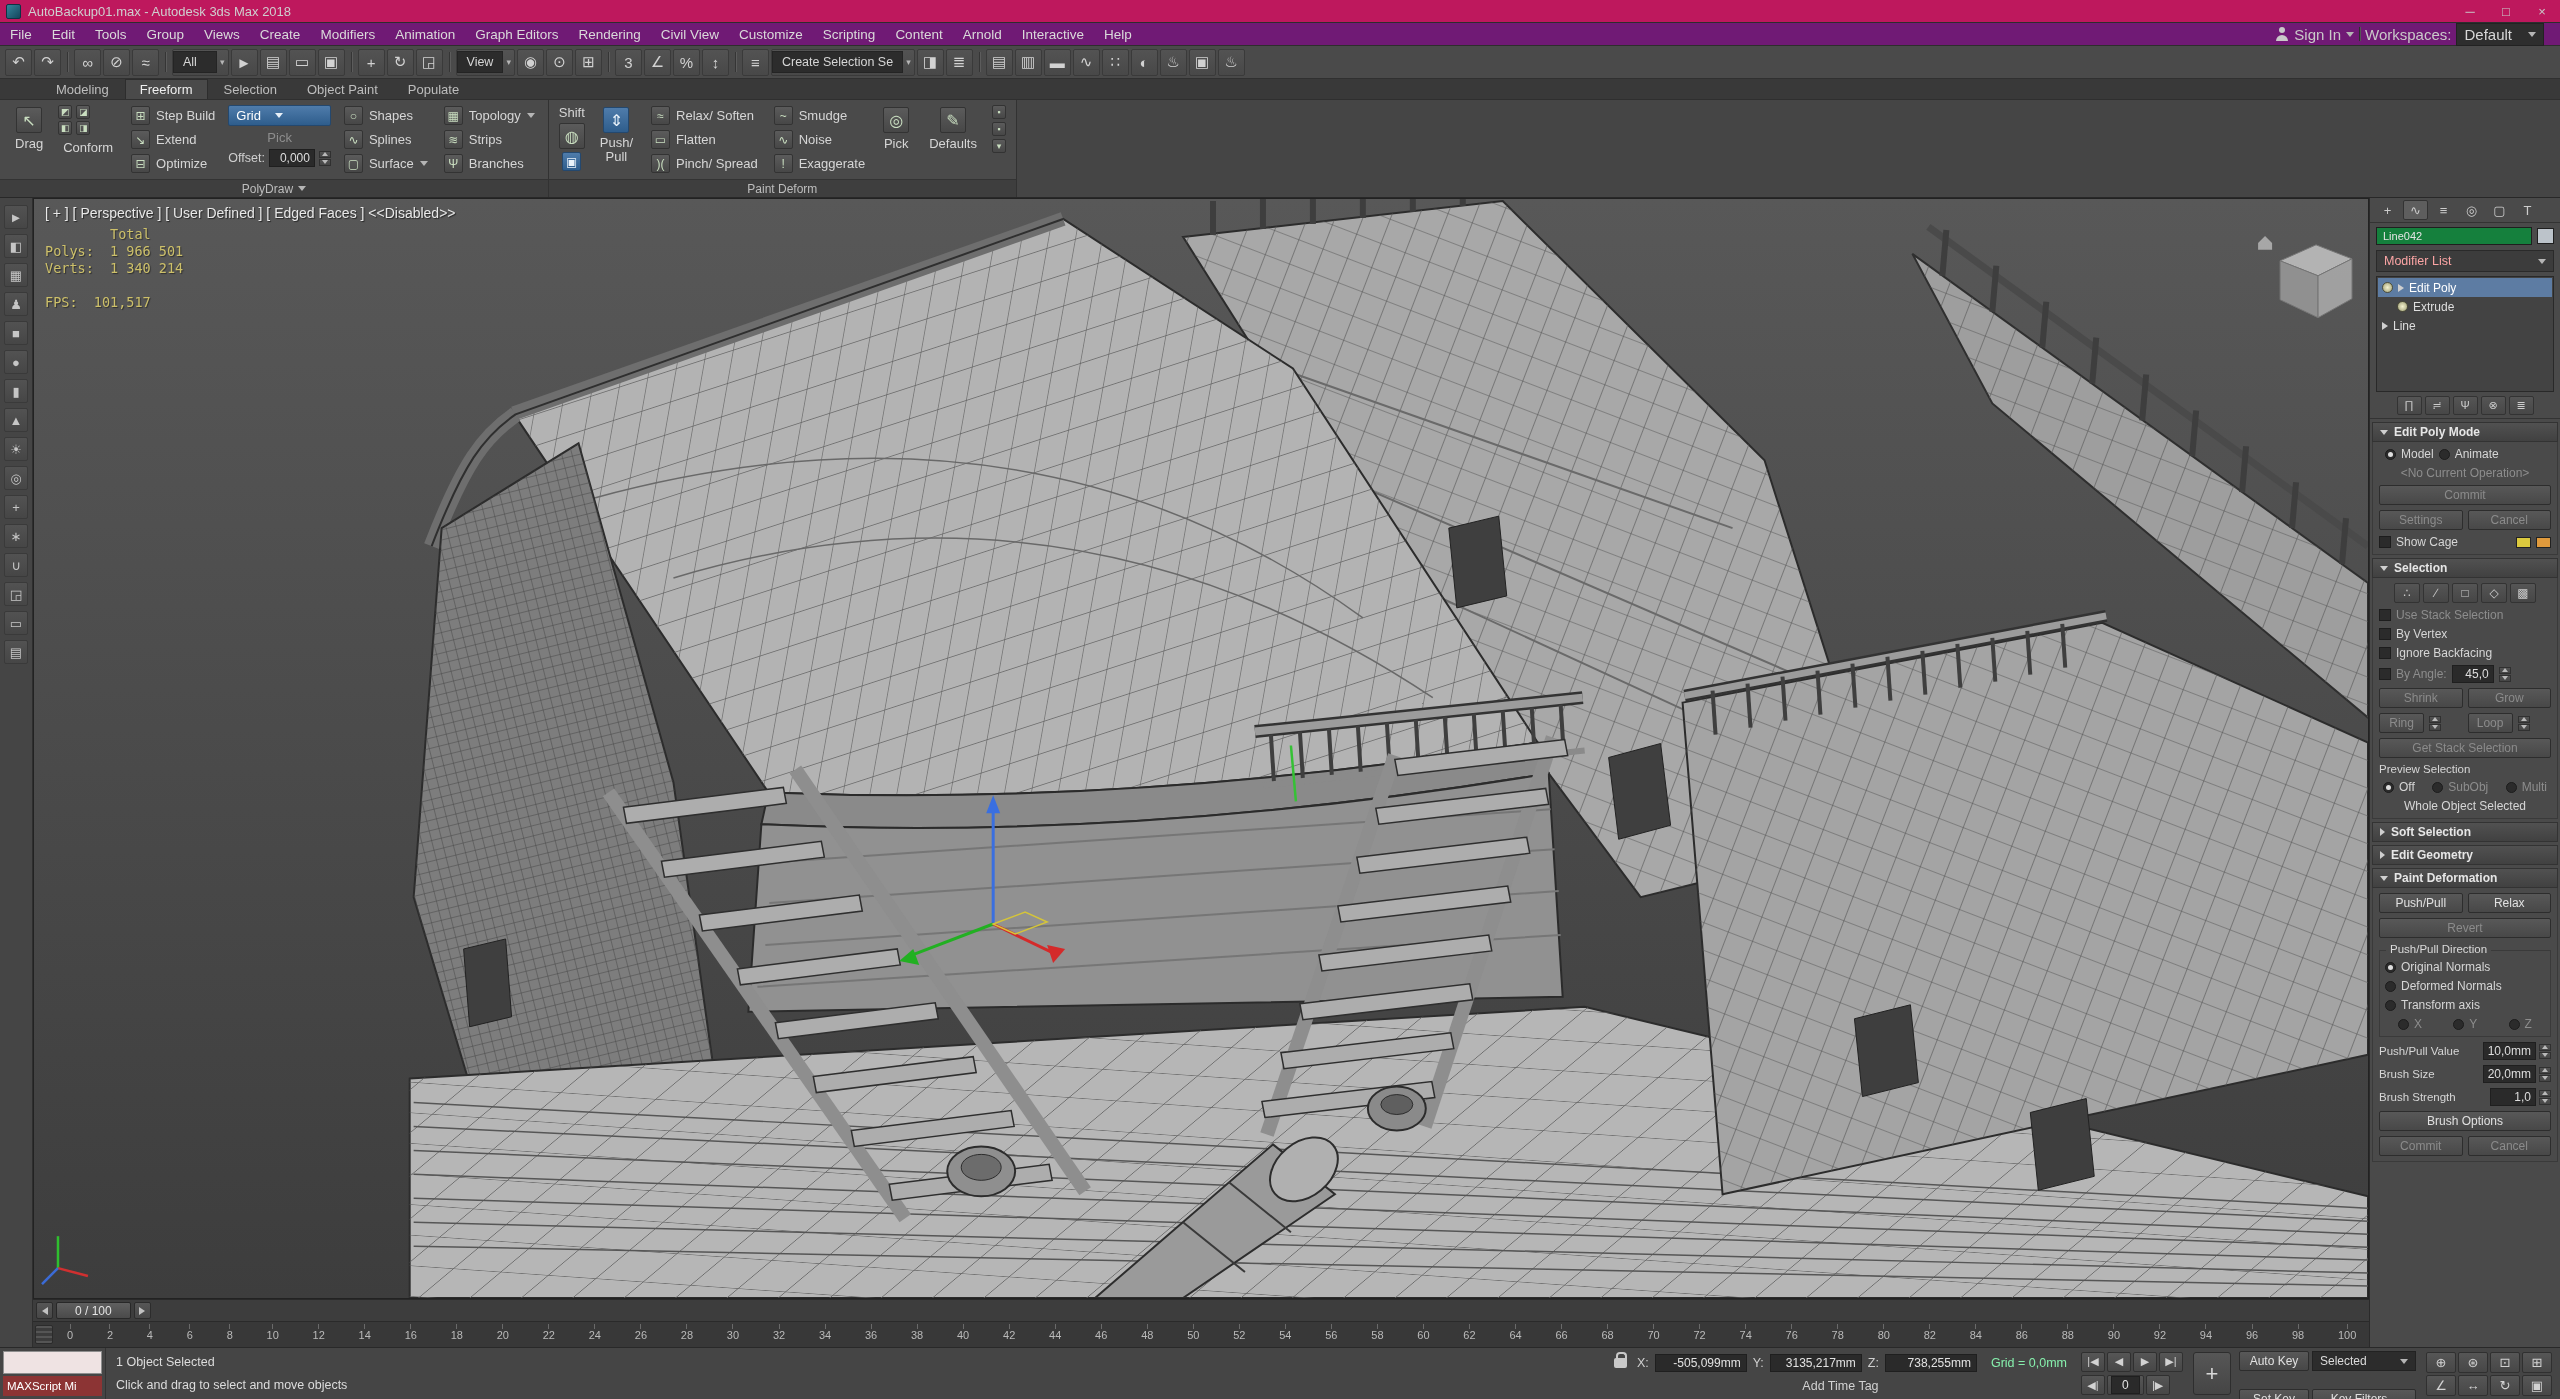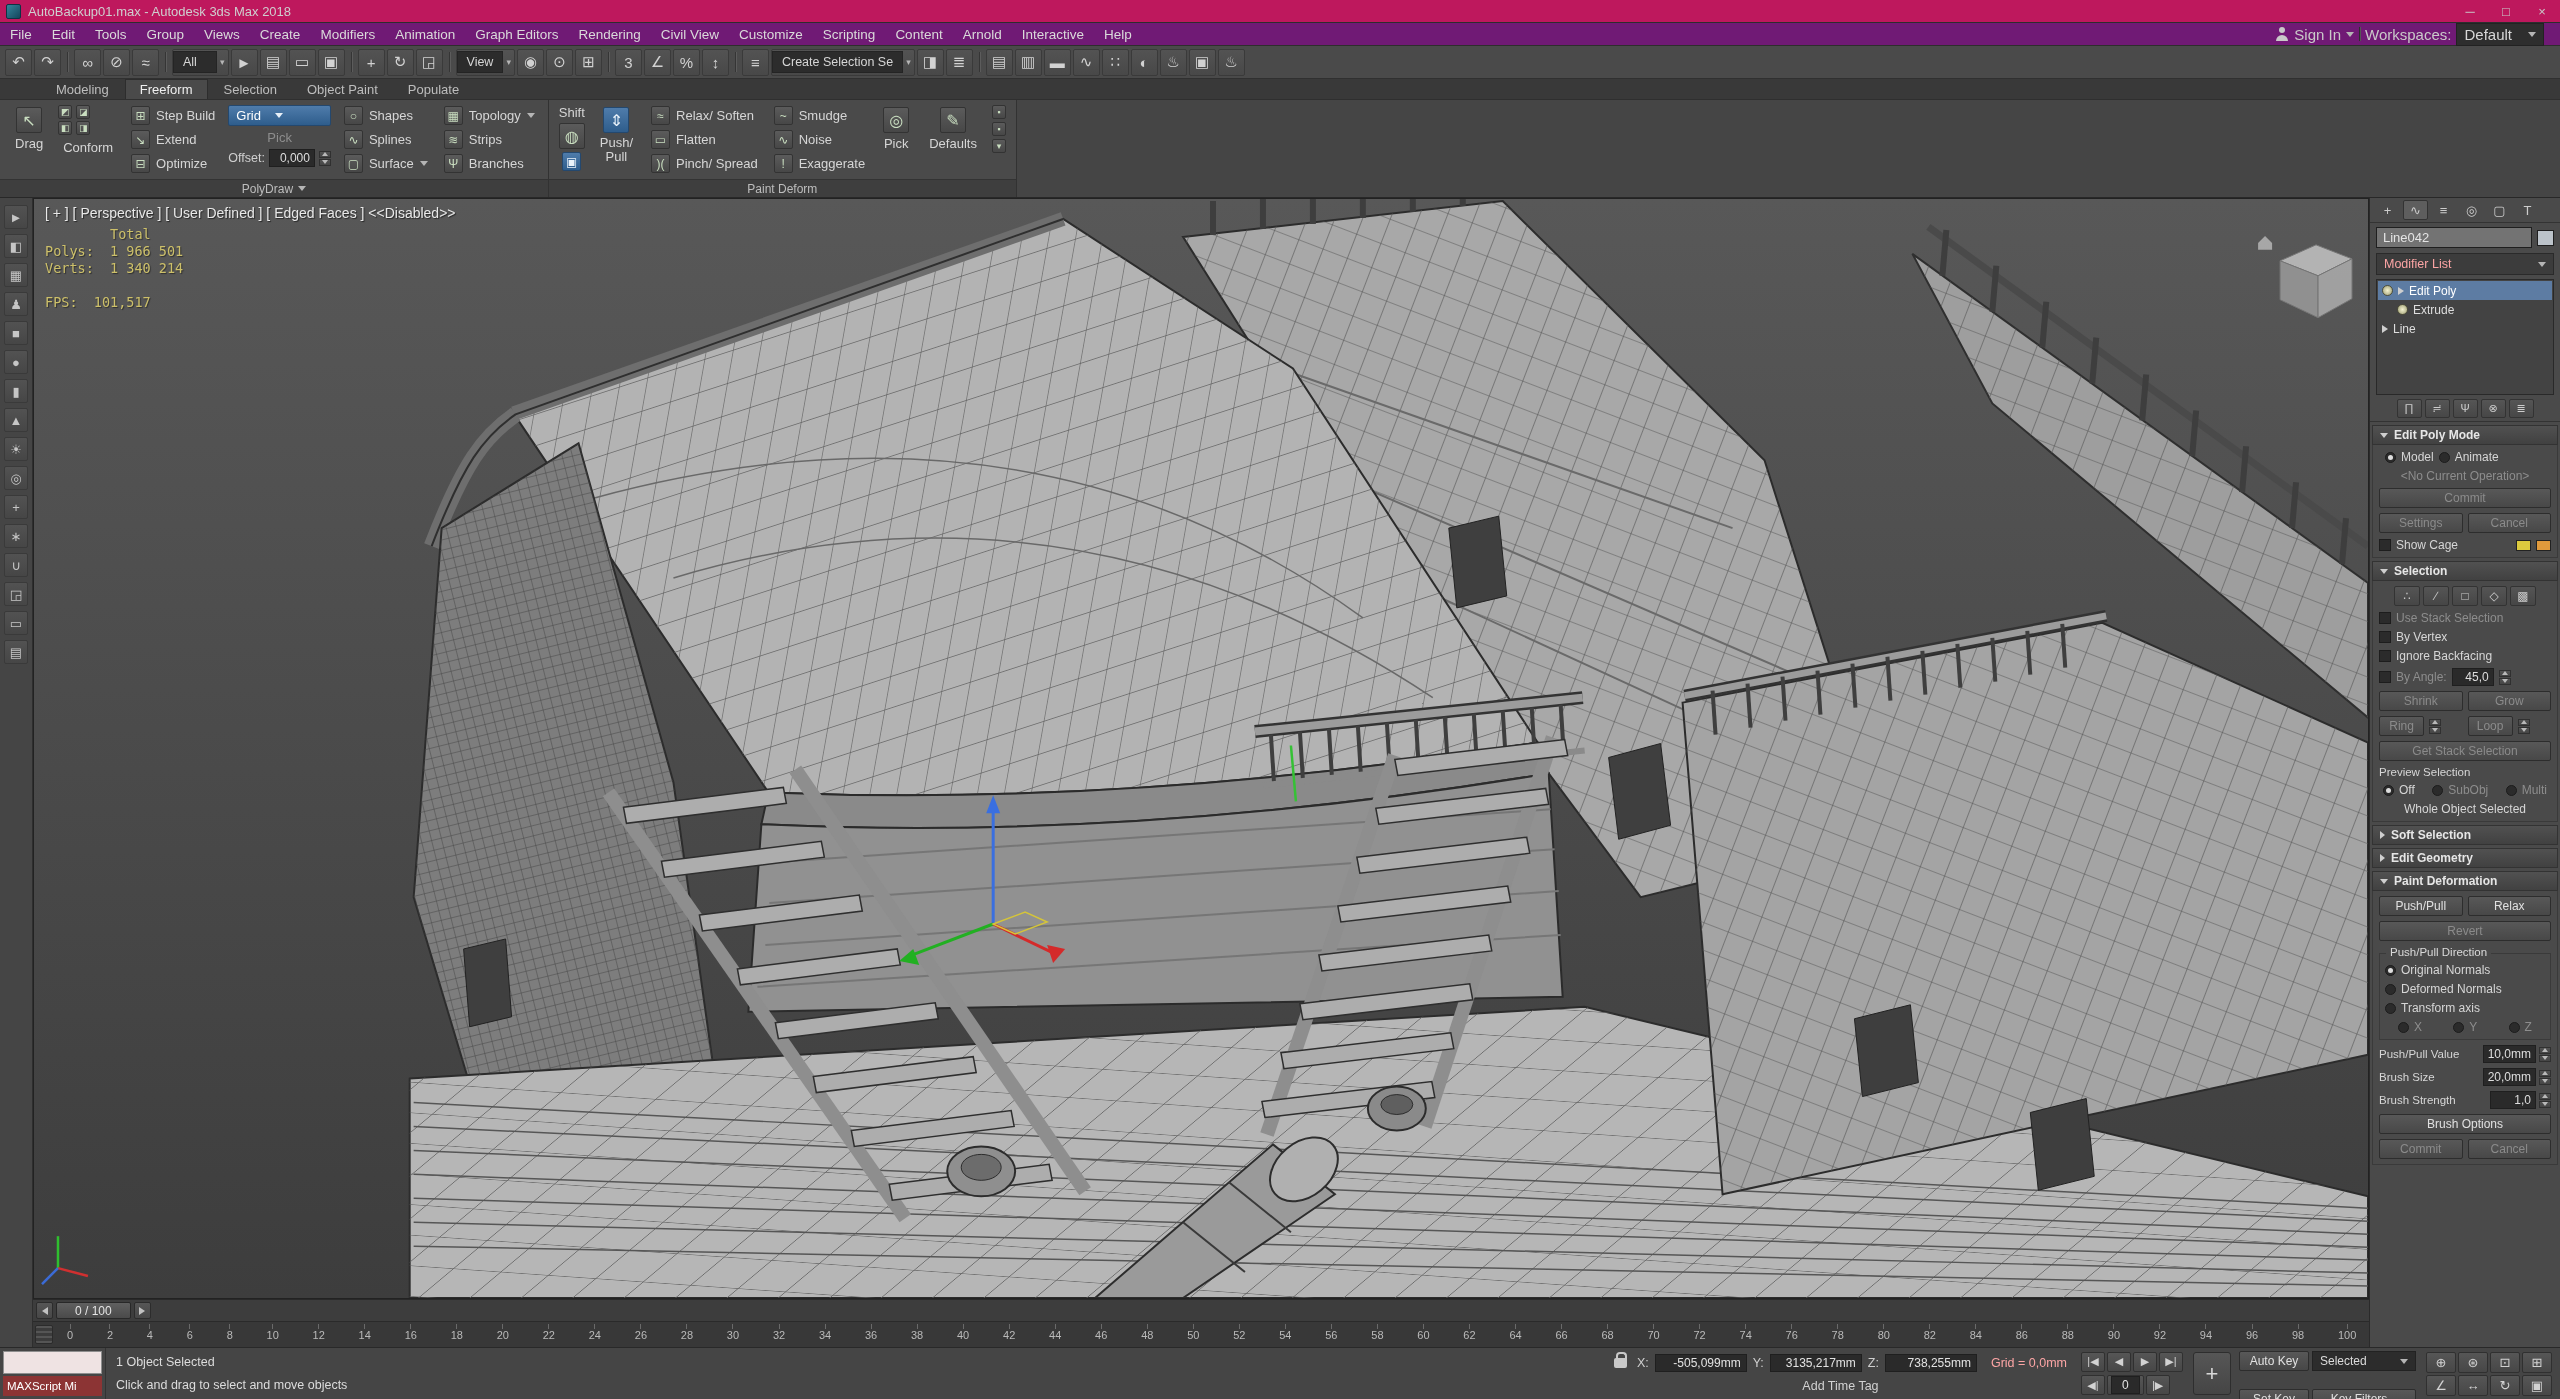--- a/index.html
+++ b/index.html
@@ -88,21 +88,21 @@
 .ticks{flex:1;display:flex;justify-content:space-between;padding:2px 12px 0;font-size:11px;color:#bababa}
 .tick{display:flex;flex-direction:column;align-items:center;line-height:1.05}
 .tick::before{content:"";width:1px;height:5px;background:#6a6a6a;margin-bottom:1px}
 
 
 .cmd-panel{width:191px;background:#4a4a4a;border-left:1px solid #2a2a2a;display:flex;flex-direction:column;font-size:12px;overflow:hidden}
 .cp-tabs{height:25px;display:flex;align-items:center;padding:2px 5px;gap:3px;border-bottom:1px solid #333}
 .cp-tab{width:25px;height:20px;display:flex;align-items:center;justify-content:center;font-size:13px;color:#cccccc;border-radius:2px}
 .cp-tab.active{background:#5e5e5e;border:1px solid #333}
 .cp-name-row{display:flex;align-items:center;gap:5px;padding:4px 6px 2px}
-.cp-name{flex:1;background:#737373;border:1px solid #1f1f1f;padding:2px 6px;color:#e4e4e4;font-size:13px}
+.cp-name{flex:1;background:#15803d;border:1px solid #1f1f1f;padding:2px 6px;color:#e4e4e4;font-size:11px}
 .cp-swatch{width:17px;height:16px;background:#bcc3ca;border:1px solid #1f1f1f}
 .modlist{margin:3px 6px 4px;background:#3c3c3c;border:1px solid #2a2a2a;display:flex;align-items:center;justify-content:space-between;padding:3px 7px;font-size:12.5px;color:#fca5a5}
 .stack{margin:0 6px;background:#434343;border:1px solid #292929;height:116px;padding:1px}
 .stack-row{height:19px;display:flex;align-items:center;gap:5px;padding:0 4px;color:#dedede}
 .stack-row.selected{background:#5d7ca3;color:#fff}
 .stack-row .indent{width:10px}
 .bulb{width:11px;height:11px;border-radius:50%;background:radial-gradient(#f4f2cf,#9c9c72);border:1px solid #4e4e3a}
 .exp{width:0;height:0;border-top:4px solid transparent;border-bottom:4px solid transparent;border-left:6px solid #cfcfcf}
 .stack-tools{height:24px;display:flex;align-items:center;justify-content:center;gap:3px;margin-top:3px;border-bottom:1px solid #333;padding-bottom:3px}
 .st-tool{width:25px;height:19px;display:flex;align-items:center;justify-content:center;font-size:11px;color:#cdcdcd;background:linear-gradient(#555,#474747);border:1px solid #333;border-radius:2px}
@@ -133,21 +133,21 @@
 .sb-left{width:106px;display:flex;flex-direction:column;border-right:1px solid #333}
 .ms-top{flex:1;margin:3px 3px 1px;background:#efe3e3;border:1px solid #8e8e8e}
 .ms-bottom{flex:1;margin:1px 3px 3px;background:#8c3434;color:#fff;display:flex;align-items:center;padding:0 4px;font-size:11.5px;white-space:nowrap;overflow:hidden}
 .sb-texts{flex:1;display:flex;flex-direction:column;justify-content:space-around;padding:3px 0 3px 10px;color:#dcdcdc}
 .sb-mid{display:flex;flex-direction:column;justify-content:space-around;padding:3px 8px}
 .coord-row{display:flex;align-items:center;gap:6px}
 .lock-icon{position:relative;width:13px;height:10px;background:#c9c9c9;border-radius:2px;margin-right:4px}
 .lock-icon::before{content:"";position:absolute;top:-6px;left:2px;width:7px;height:6px;border:2px solid #c9c9c9;border-bottom:none;border-radius:4px 4px 0 0}
 .coord-label{color:#cfcfcf}
 .coord-field{background:#2a2a2a;border:1px solid #1f1f1f;padding:1px 5px;min-width:92px;font-size:12px;color:#e2e2e2;text-align:right}
-.grid-readout{margin-left:8px;color:#fca5a5}
+.grid-readout{margin-left:8px;color:#86efac}
 .att-row{display:flex;justify-content:center;color:#d2d2d2}
 .sb-anim{display:flex;flex-direction:column;justify-content:space-around;padding:3px 6px;gap:2px}
 .ic-row{display:flex;align-items:center;gap:2px}
 .iconbtn{min-width:24px;height:20px;display:flex;align-items:center;justify-content:center;gap:2px;font-size:11px;color:#d2d2d2;background:linear-gradient(#565656,#474747);border:1px solid #303030;border-radius:2px;padding:0 3px}
 .iconbtn .g:empty,.iconbtn .lbl:empty{display:none}
 .iconbtn .lbl{background:#2a2a2a;border:1px solid #1f1f1f;padding:1px 10px;font-size:12px;color:#e2e2e2}
 .setkeys{width:38px;margin:4px 4px;display:flex;align-items:center;justify-content:center;font-size:22px;color:#d8d8d8;background:linear-gradient(#565656,#454545);border:1px solid #2e2e2e;border-radius:3px}
 .sb-keys{display:flex;flex-direction:column;justify-content:space-around;padding:3px 4px;gap:18px}
 .key-row{display:flex;gap:3px}
 .key-btn{min-width:70px;text-align:center;padding:2px 6px;font-size:12px;color:#e0e0e0;background:linear-gradient(#585858,#474747);border:1px solid #2d2d2d;border-radius:2px}

